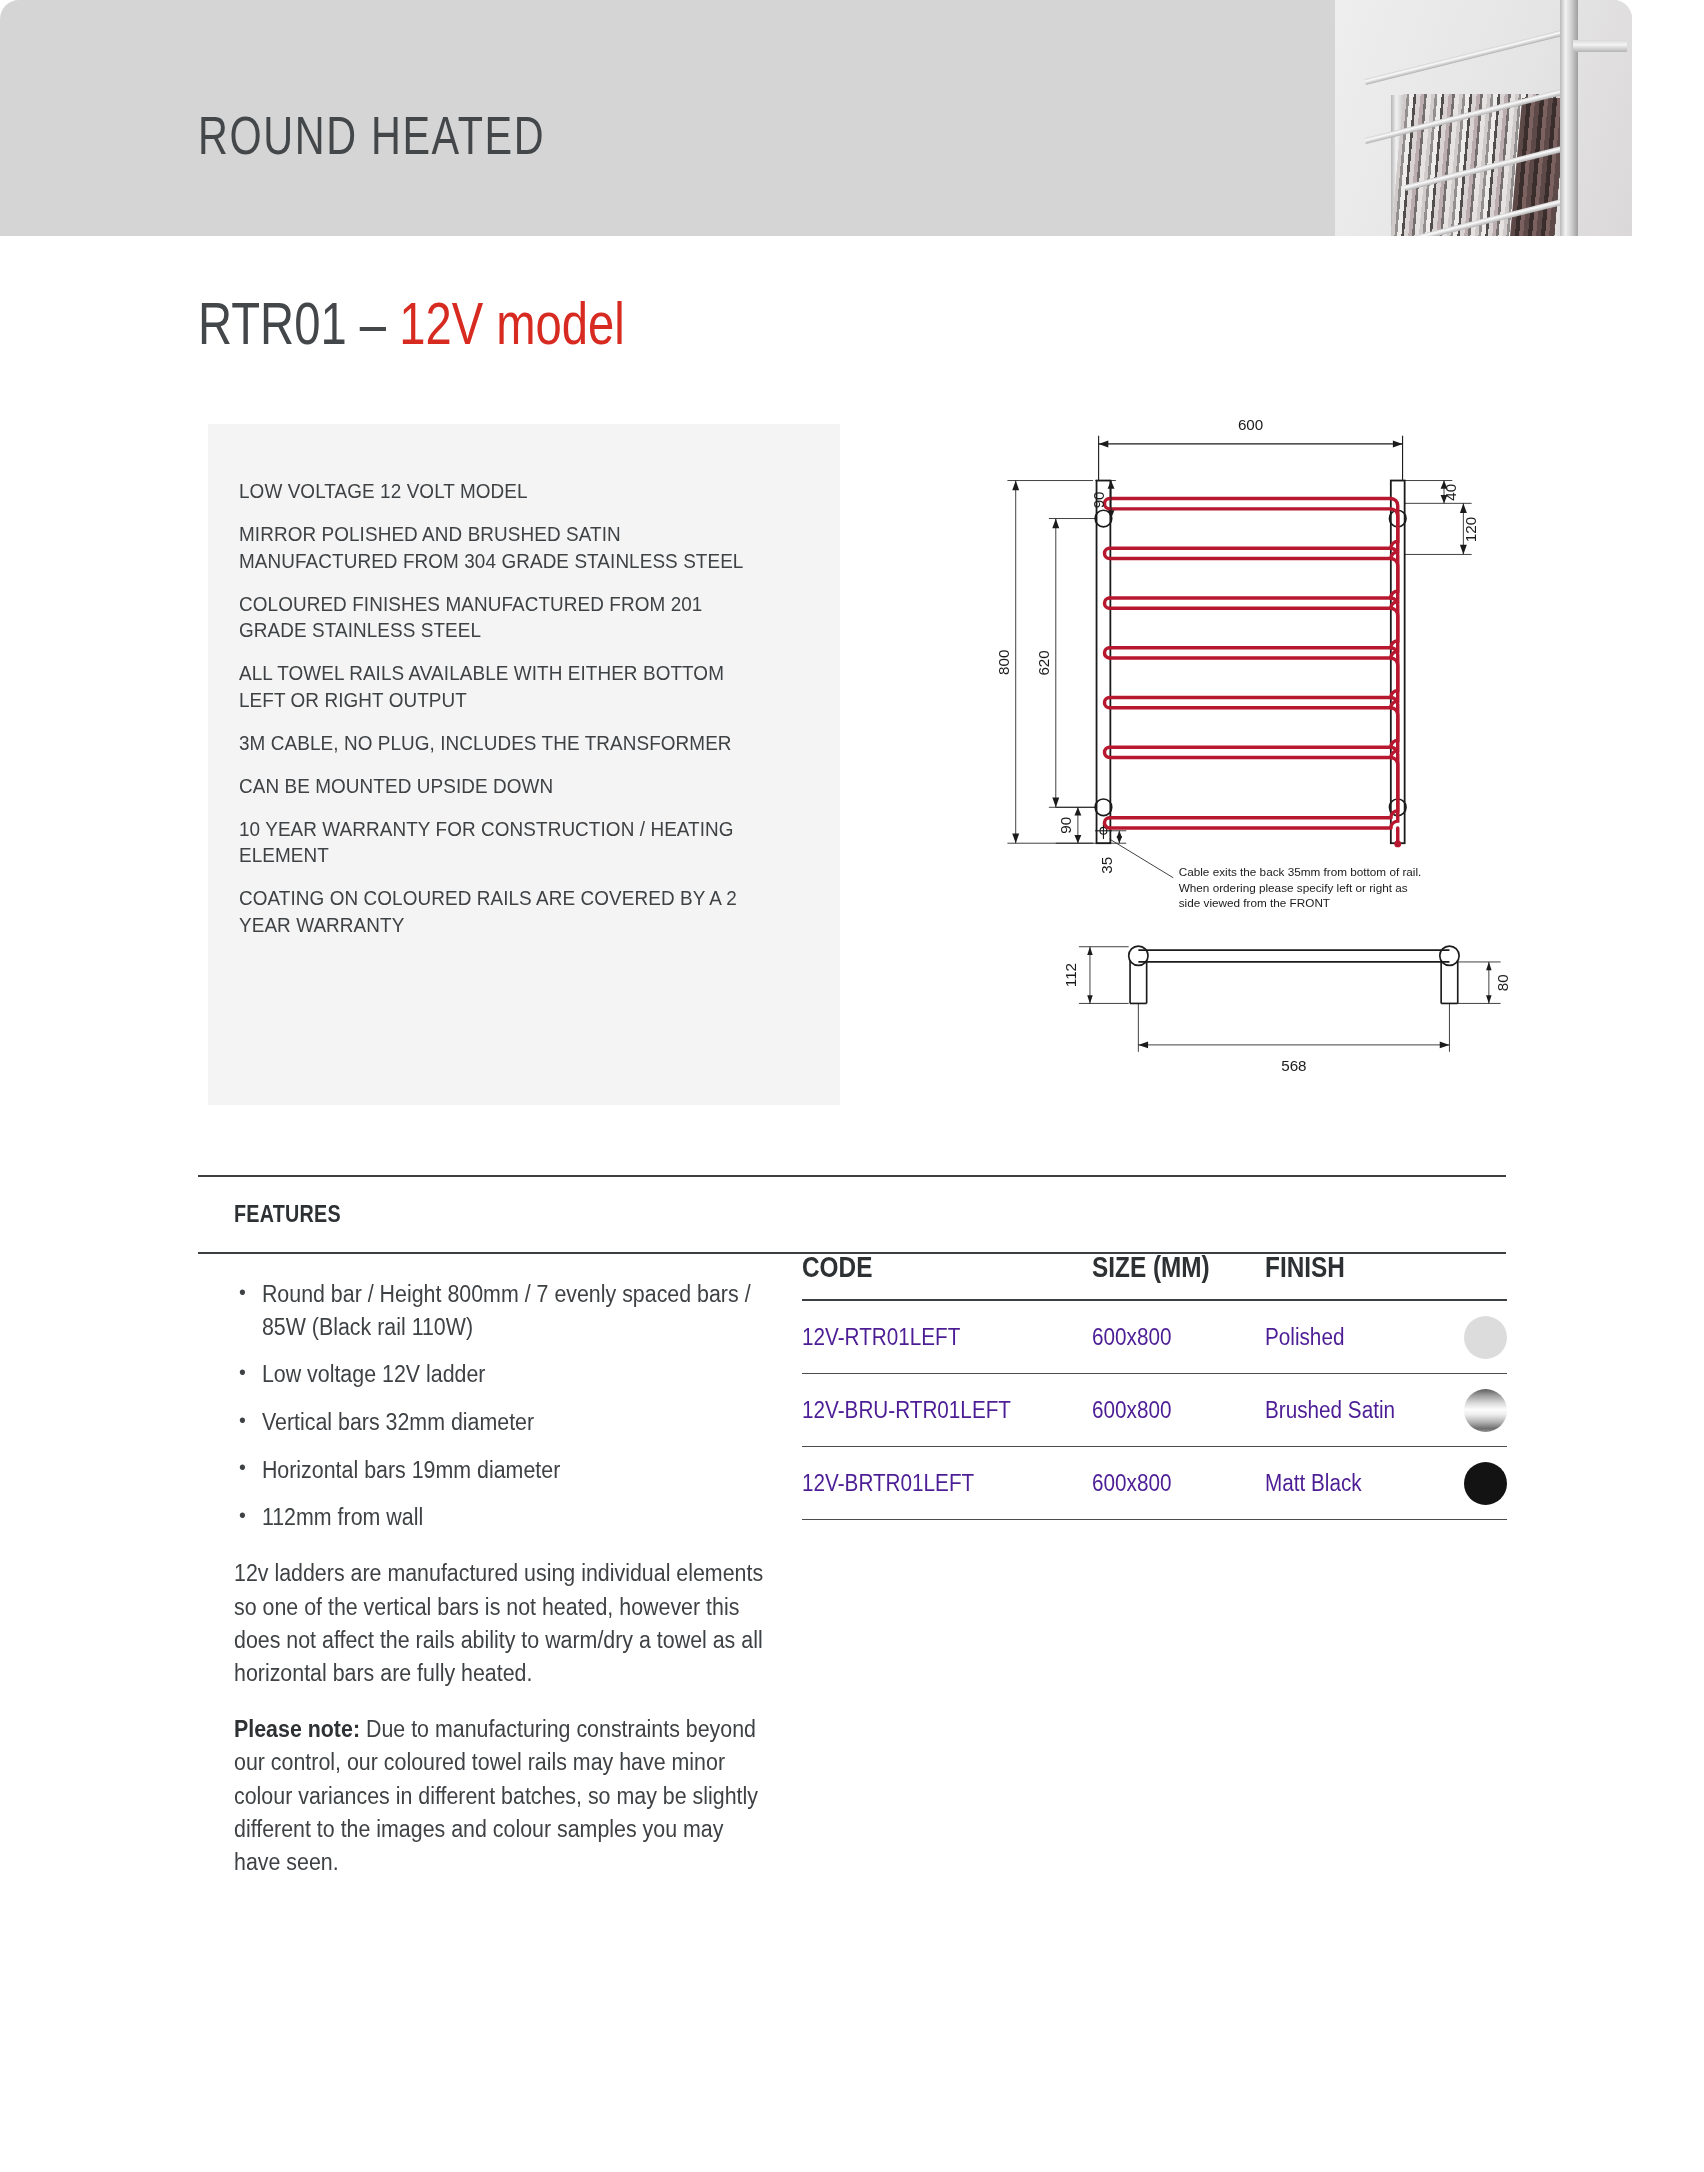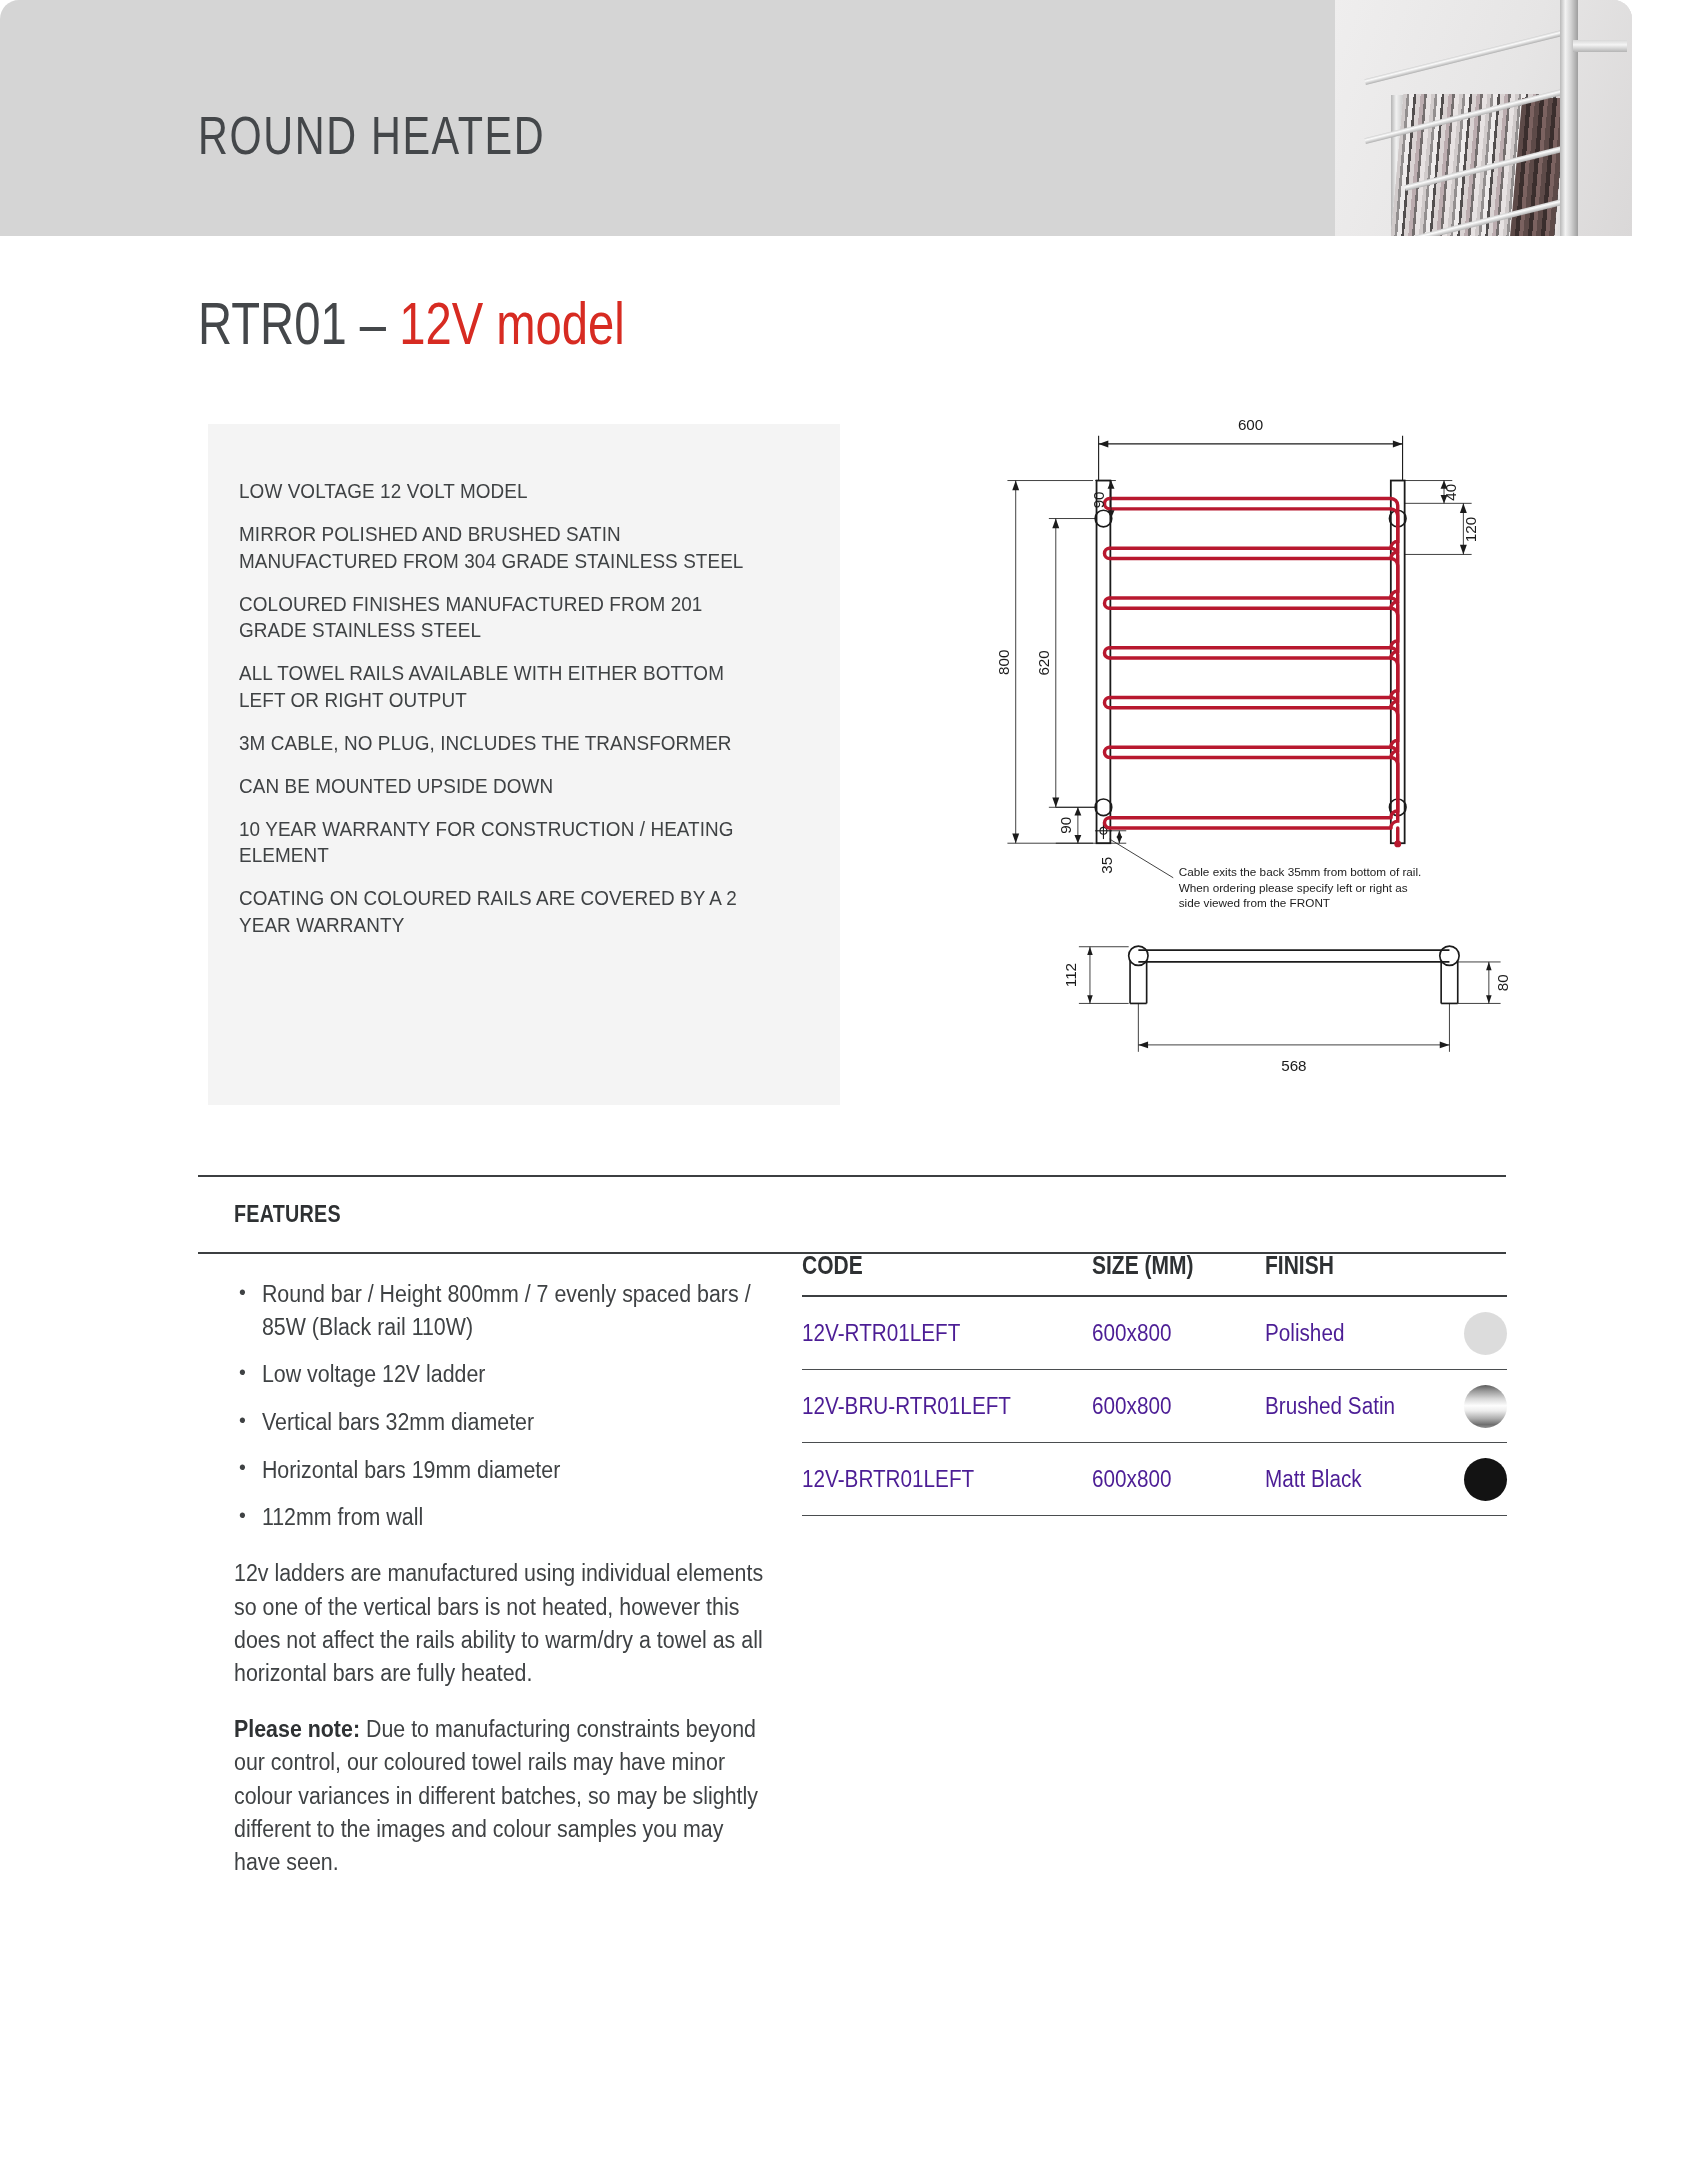--- a/index.html
+++ b/index.html
@@ -163,21 +163,21 @@
 
   .swatch { display: inline-block; width: 43px; height: 43px; border-radius: 50%; vertical-align: middle; }
   .sw-polished { background: #dcdcdc; }
   .sw-brushed {
     background: linear-gradient(180deg,#5d5d5d 0%,#9a9a9a 14%,#d8d8d8 32%,#fdfdfd 48%,
                                 #ededed 60%,#aeaeae 78%,#6f6f6f 92%,#919191 100%);
   }
   .sw-black { background: #131313; }
 
   .th-row td {
-    font-size: 25px; font-weight: 700; color: #2e3133;
+    font-size: 29px; font-weight: 700; color: #2e3133;
     border-bottom: 2.1px solid #3c3f41; padding-bottom: 15px; padding-top: 26px;
   }
   .th-row .txt { transform: scaleX(0.84); }
 </style>
 </head>
 <body>
 
 <div class="page">
 
   <div class="header-band">

